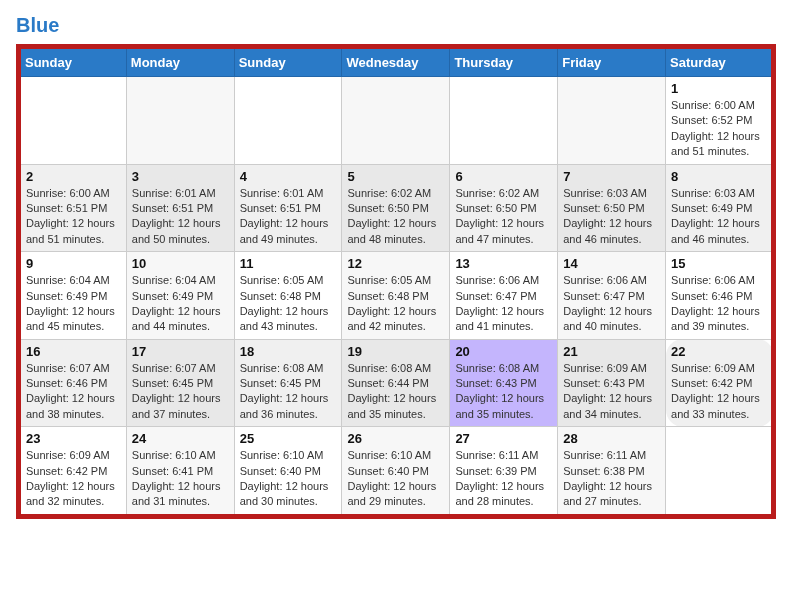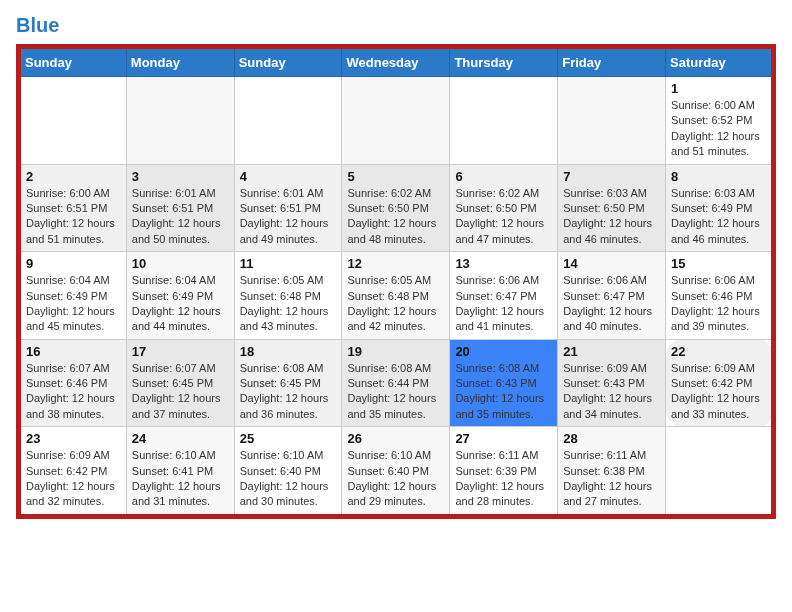--- a/index.html
+++ b/index.html
@@ -196,21 +196,21 @@
           <div class="day-info">Sunrise: 6:07 AM<br>Sunset: 6:45 PM<br>Daylight: 12 hours<br>and 37 minutes.</div>
         </td>
         <td style="background: rgb(240, 240, 240);">
           <span class="day-num">18</span>
           <div class="day-info">Sunrise: 6:08 AM<br>Sunset: 6:45 PM<br>Daylight: 12 hours<br>and 36 minutes.</div>
         </td>
         <td style="background: rgb(232, 232, 232);">
           <span class="day-num">19</span>
           <div class="day-info">Sunrise: 6:08 AM<br>Sunset: 6:44 PM<br>Daylight: 12 hours<br>and 35 minutes.</div>
         </td>
-        <td style="background: #3b82f6; margin-top: 8px;">
+        <td style="background: #c4b5fd; margin-top: 8px;">
           <span class="day-num">20</span>
           <div class="day-info">Sunrise: 6:08 AM<br>Sunset: 6:43 PM<br>Daylight: 12 hours<br>and 35 minutes.</div>
         </td>
         <td style="background: rgb(232, 232, 232);">
           <span class="day-num">21</span>
           <div class="day-info">Sunrise: 6:09 AM<br>Sunset: 6:43 PM<br>Daylight: 12 hours<br>and 34 minutes.</div>
         </td>
         <td style="background: rgb(240, 240, 240); border-radius: 17px;">
           <span class="day-num">22</span>
           <div class="day-info">Sunrise: 6:09 AM<br>Sunset: 6:42 PM<br>Daylight: 12 hours<br>and 33 minutes.</div>

